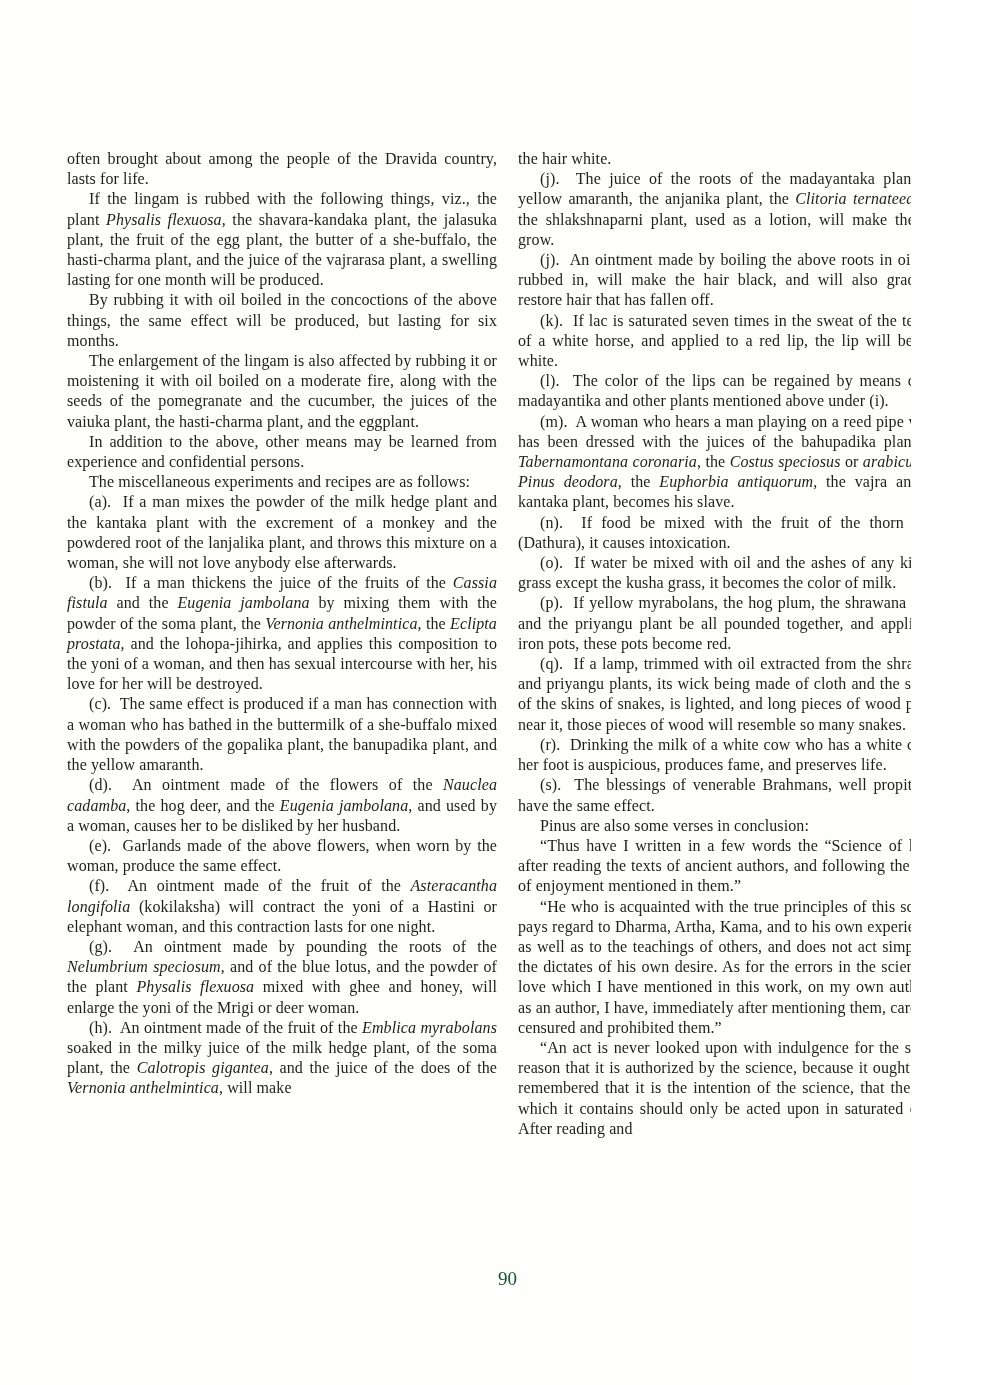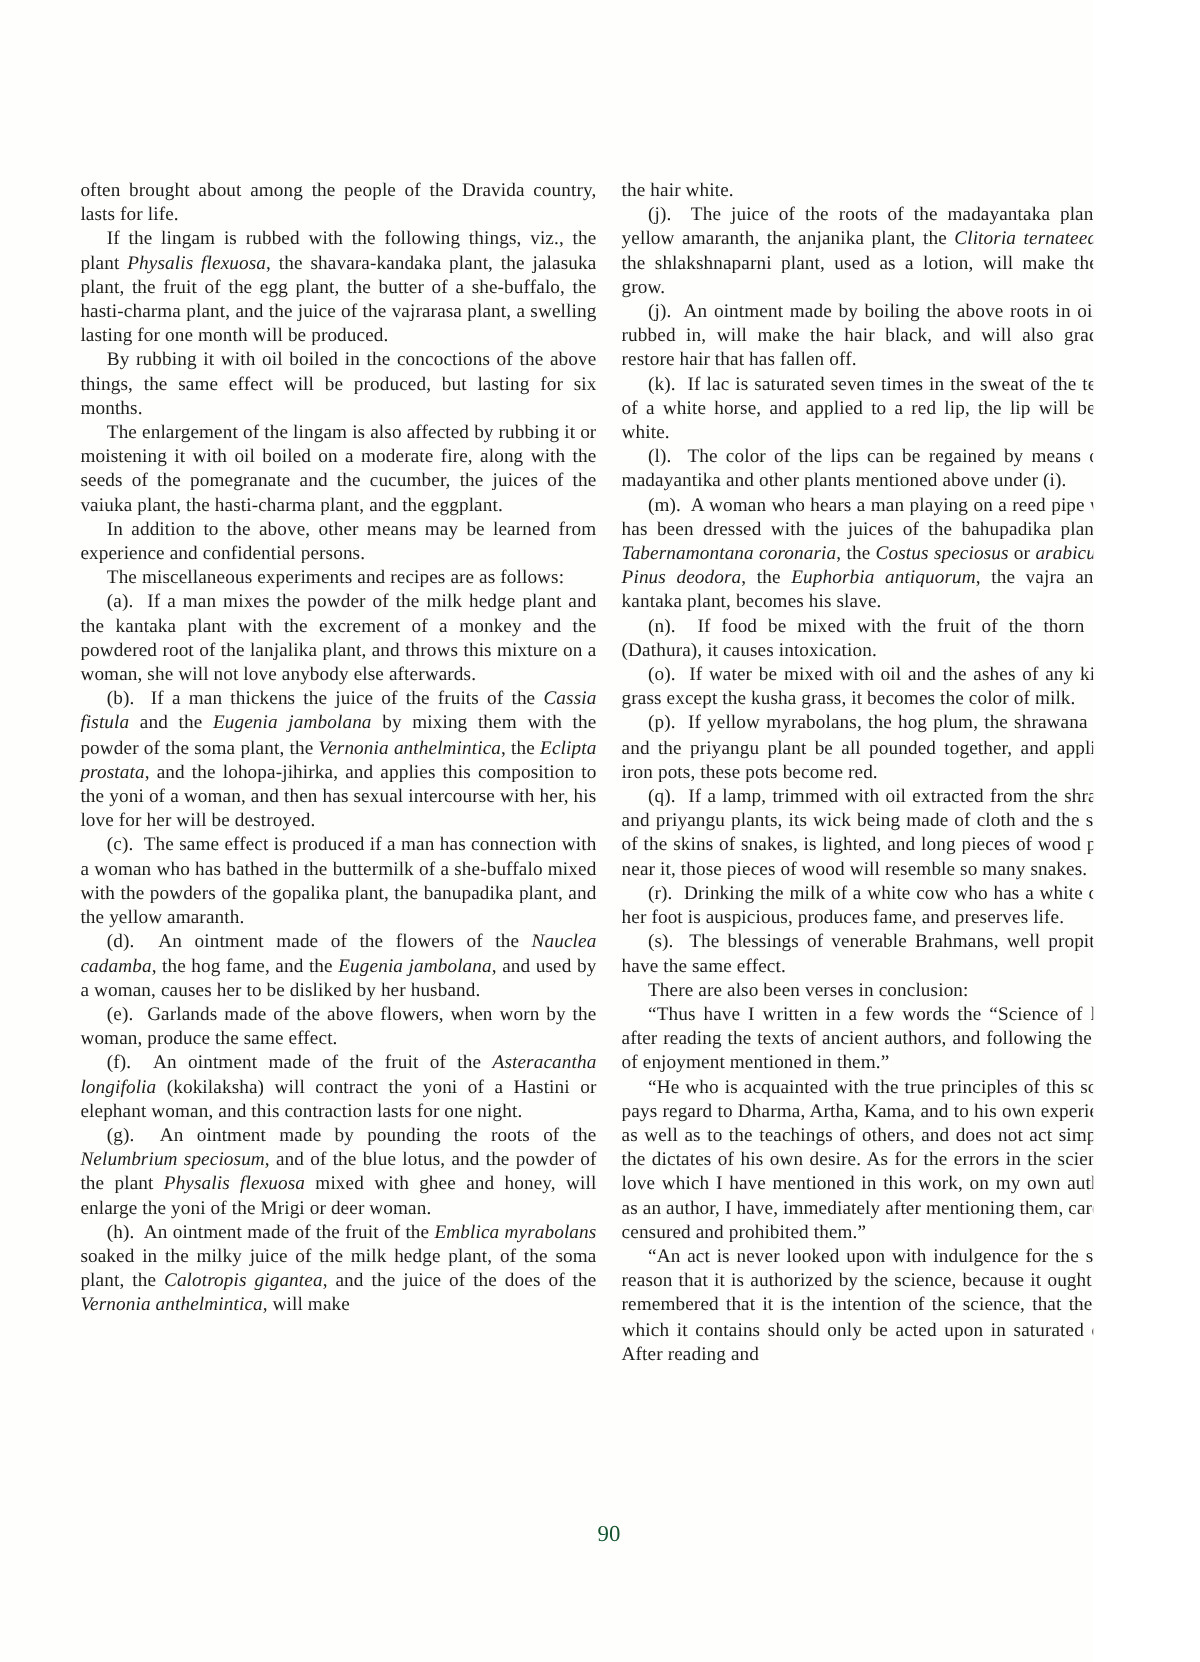--- a/index.html
+++ b/index.html
@@ -59,39 +59,39 @@
     <div class="column">
         <p class="para"><span>often brought about among the people of the Dravida country, lasts for life.</span></p>
         <p class="para indent"><span>If the lingam is rubbed with the following things, viz., the plant </span><i>Physalis flexuosa</i><span>, the shavara-kandaka plant, the jalasuka plant, the fruit of the egg plant, the butter of a she-buffalo, the hasti-charma plant, and the juice of the vajrarasa plant, a swelling lasting for one month will be produced.</span></p>
         <p class="para indent"><span>By rubbing it with oil boiled in the concoctions of the above things, the same effect will be produced, but lasting for six months.</span></p>
         <p class="para indent"><span>The enlargement of the lingam is also affected by rubbing it or moistening it with oil boiled on a moderate fire, along with the seeds of the pomegranate and the cucumber, the juices of the vaiuka plant, the hasti-charma plant, and the eggplant.</span></p>
         <p class="para indent"><span>In addition to the above, other means may be learned from experience and confidential persons.</span></p>
         <p class="para indent"><span>The miscellaneous experiments and recipes are as follows:</span></p>
         <p class="para indent"><span>(a).&nbsp; If a man mixes the powder of the milk hedge plant and the kantaka plant with the excrement of a monkey and the powdered root of the lanjalika plant, and throws this mixture on a woman, she will not love anybody else afterwards.</span></p>
         <p class="para indent"><span>(b).&nbsp; If a man thickens the juice of the fruits of the </span><i>Cassia fistula</i><span> and the </span><i>Eugenia jambolana</i><span> by mixing them with the powder of the soma plant, the </span><i>Vernonia anthelmintica</i><span>, the </span><i>Eclipta prostata</i><span>, and the lohopa-jihirka, and applies this composition to the yoni of a woman, and then has sexual intercourse with her, his love for her will be destroyed.</span></p>
         <p class="para indent"><span>(c).&nbsp; The same effect is produced if a man has connection with a woman who has bathed in the buttermilk of a she-buffalo mixed with the powders of the gopalika plant, the banupadika plant, and the yellow amaranth.</span></p>
-        <p class="para indent"><span>(d).&nbsp; An ointment made of the flowers of the </span><i>Nauclea cadamba</i><span>, the hog fame, and the </span><i>Eugenia jambolana</i><span>, and used by a woman, causes her to be disliked by her husband.</span></p>
+        <p class="para indent"><span>(d).&nbsp; An ointment made of the flowers of the </span><i>Nauclea cadamba</i><span>, the hog deer, and the </span><i>Eugenia jambolana</i><span>, and used by a woman, causes her to be disliked by her husband.</span></p>
         <p class="para indent"><span>(e).&nbsp; Garlands made of the above flowers, when worn by the woman, produce the same effect.</span></p>
         <p class="para indent"><span>(f).&nbsp; An ointment made of the fruit of the </span><i>Asteracantha longifolia</i><span> (kokilaksha) will contract the yoni of a Hastini or elephant woman, and this contraction lasts for one night.</span></p>
         <p class="para indent"><span>(g).&nbsp; An ointment made by pounding the roots of the </span><i>Nelumbrium speciosum</i><span>, and of the blue lotus, and the powder of the plant </span><i>Physalis flexuosa</i><span> mixed with ghee and honey, will enlarge the yoni of the Mrigi or deer woman.</span></p>
         <p class="para indent"><span>(h).&nbsp; An ointment made of the fruit of the </span><i>Emblica myrabolans</i><span> soaked in the milky juice of the milk hedge plant, of the soma plant, the </span><i>Calotropis gigantea</i><span>, and the juice of the does of the </span><i>Vernonia anthelmintica</i><span>, will make</span></p>
       </div>
     <div class="column">
         <p class="para"><span>the hair white.</span></p>
         <p class="para indent"><span>(j).&nbsp; The juice of the roots of the madayantaka plant, the yellow amaranth, the anjanika plant, the </span><i>Clitoria ternateea</i><span>, and the shlakshnaparni plant, used as a lotion, will make the hair grow.</span></p>
         <p class="para indent"><span>(j).&nbsp; An ointment made by boiling the above roots in oil, and rubbed in, will make the hair black, and will also gradually restore hair that has fallen off.</span></p>
         <p class="para indent"><span>(k).&nbsp; If lac is saturated seven times in the sweat of the testicle of a white horse, and applied to a red lip, the lip will become white.</span></p>
         <p class="para indent"><span>(l).&nbsp; The color of the lips can be regained by means of the madayantika and other plants mentioned above under (i).</span></p>
         <p class="para indent"><span>(m).&nbsp; A woman who hears a man playing on a reed pipe which has been dressed with the juices of the bahupadika plant, the </span><i>Tabernamontana coronaria</i><span>, the </span><i>Costus speciosus</i><span> or </span><i>arabicus</i><span>, the </span><i>Pinus deodora</i><span>, the </span><i>Euphorbia antiquorum</i><span>, the vajra and the kantaka plant, becomes his slave.</span></p>
         <p class="para indent"><span>(n).&nbsp; If food be mixed with the fruit of the thorn apple (Dathura), it causes intoxication.</span></p>
         <p class="para indent"><span>(o).&nbsp; If water be mixed with oil and the ashes of any kind of grass except the kusha grass, it becomes the color of milk.</span></p>
         <p class="para indent"><span>(p).&nbsp; If yellow myrabolans, the hog plum, the shrawana plant, and the priyangu plant be all pounded together, and applied to iron pots, these pots become red.</span></p>
         <p class="para indent"><span>(q).&nbsp; If a lamp, trimmed with oil extracted from the shrawana and priyangu plants, its wick being made of cloth and the slough of the skins of snakes, is lighted, and long pieces of wood placed near it, those pieces of wood will resemble so many snakes.</span></p>
         <p class="para indent"><span>(r).&nbsp; Drinking the milk of a white cow who has a white calf at her foot is auspicious, produces fame, and preserves life.</span></p>
         <p class="para indent"><span>(s).&nbsp; The blessings of venerable Brahmans, well propitiated, have the same effect.</span></p>
-        <p class="para indent"><span>There are also been verses in conclusion:</span></p>
+        <p class="para indent"><span>Pinus are also some verses in conclusion:</span></p>
         <p class="para indent"><span>“Thus have I written in a few words the “Science of love,” after reading the texts of ancient authors, and following the ways of enjoyment mentioned in them.”</span></p>
         <p class="para indent"><span>“He who is acquainted with the true principles of this science pays regard to Dharma, Artha, Kama, and to his own experiences, as well as to the teachings of others, and does not act simply on the dictates of his own desire. As for the errors in the science of love which I have mentioned in this work, on my own authority as an author, I have, immediately after mentioning them, carefully censured and prohibited them.”</span></p>
         <p class="para indent"><span>“An act is never looked upon with indulgence for the simple reason that it is authorized by the science, because it ought to be remembered that it is the intention of the science, that the rules which it contains should only be acted upon in saturated cases. After reading and</span></p>
       </div>
   </div>
   <div class="footer">90</div>
 </div>
 
 </body></html>

